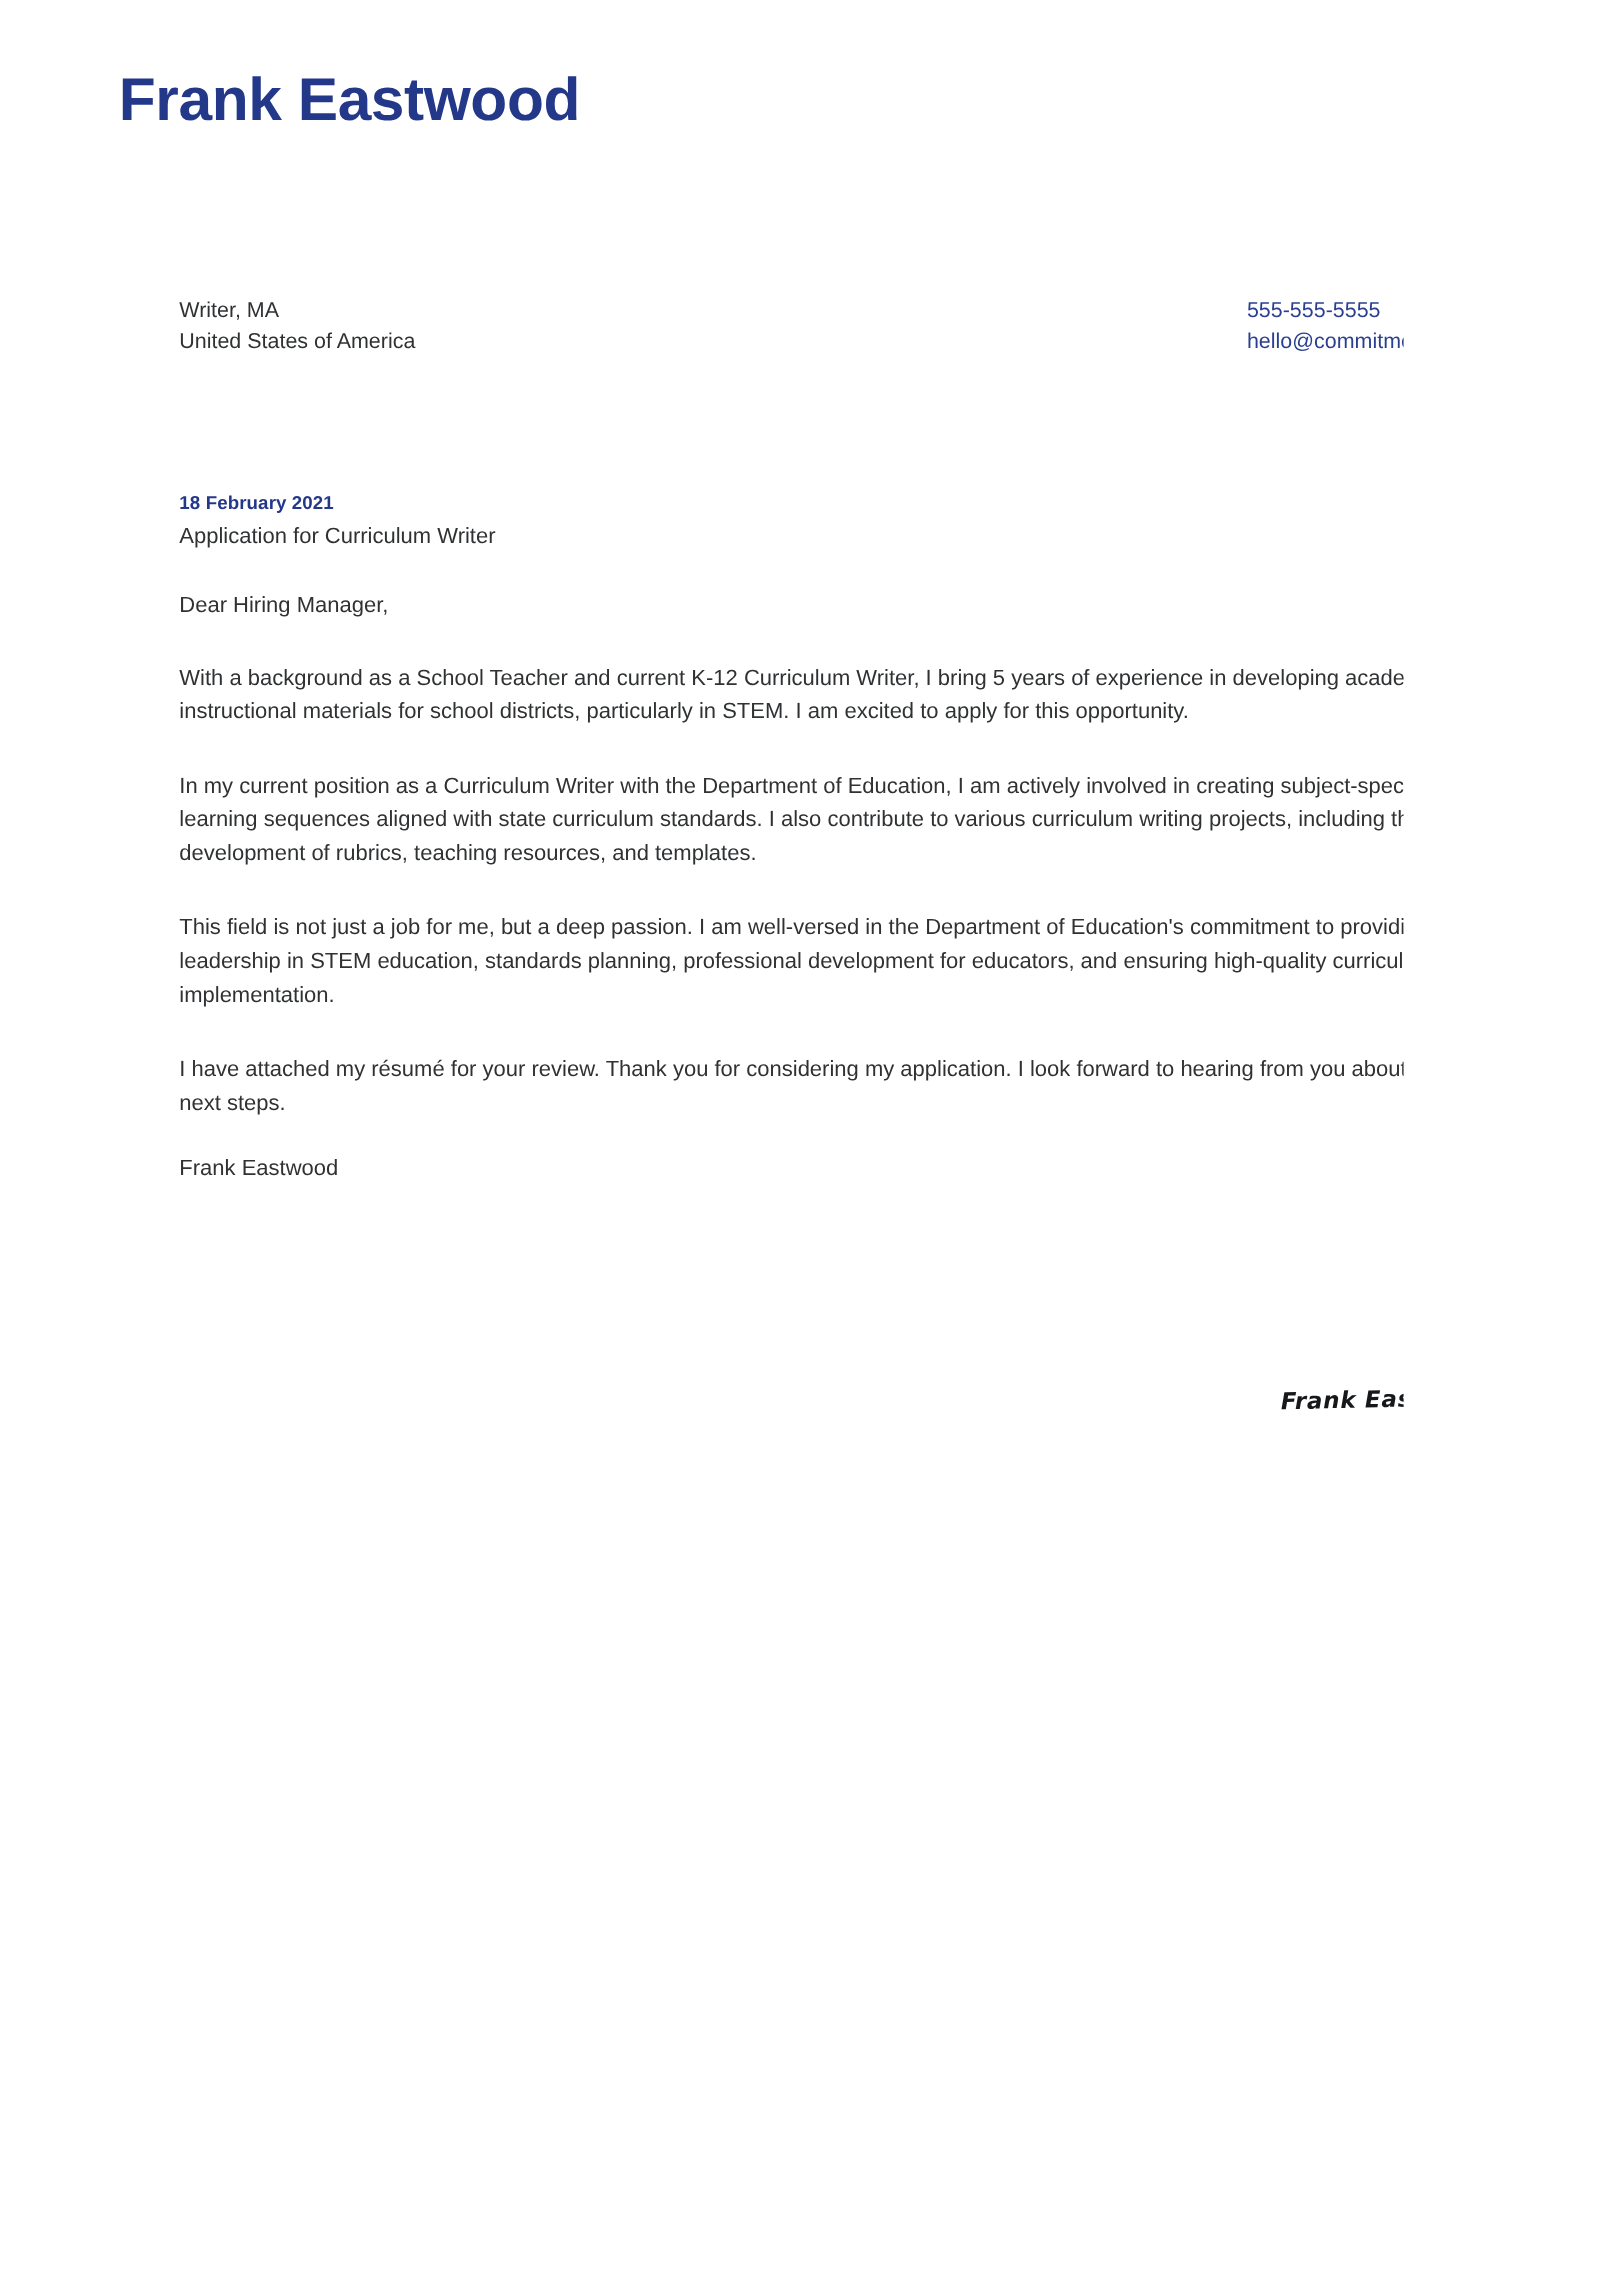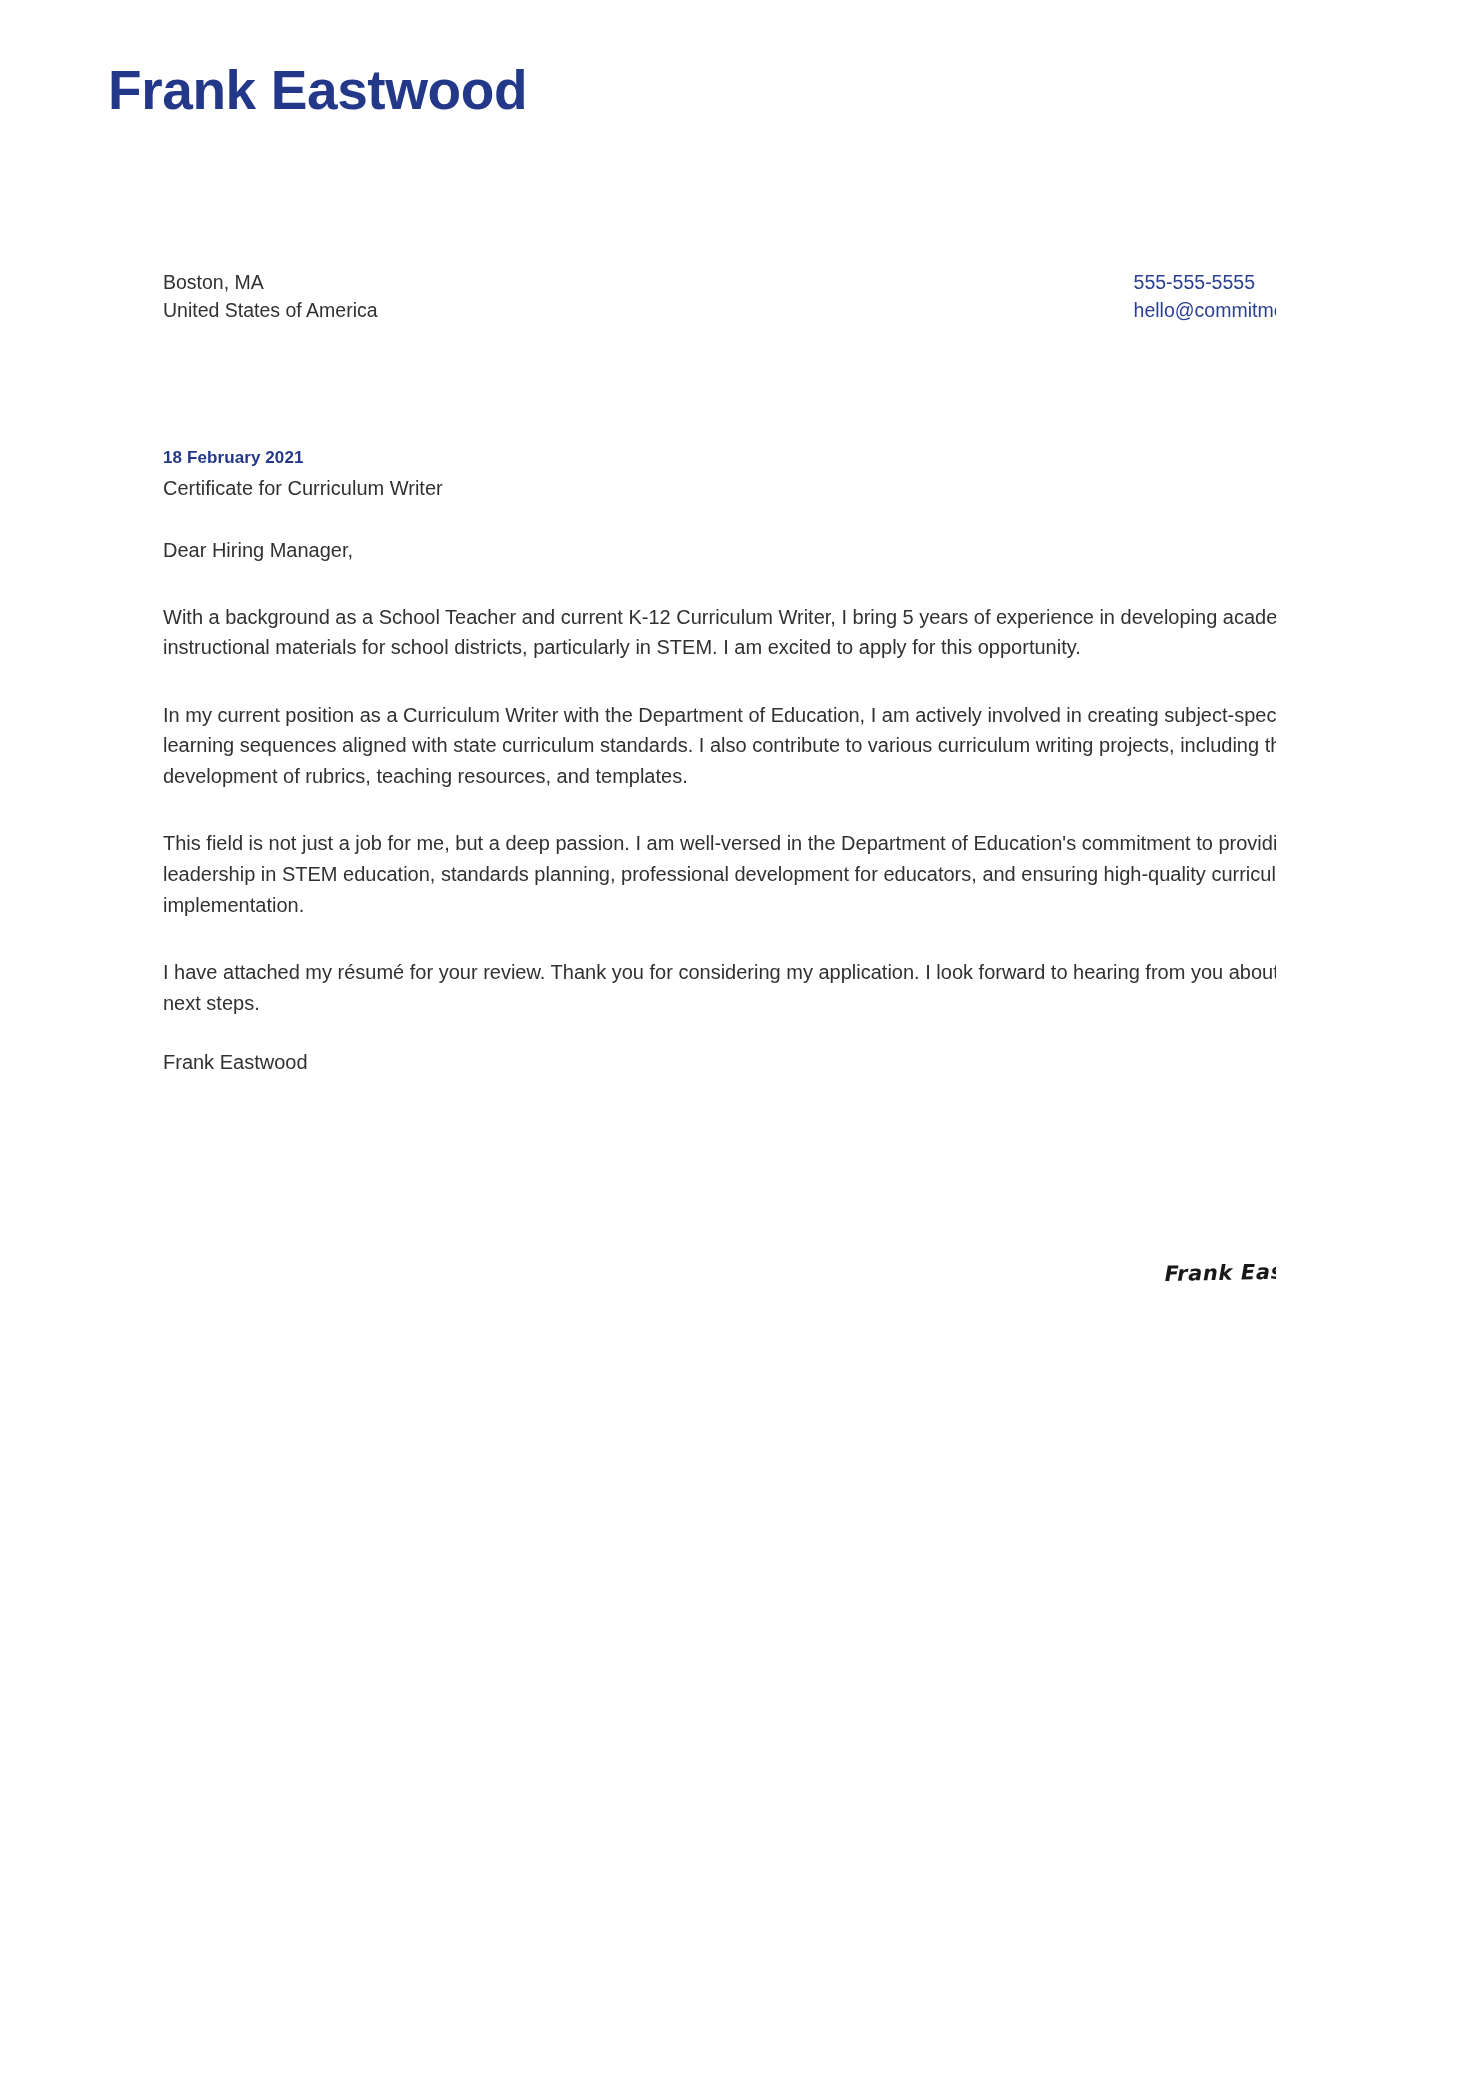--- a/index.html
+++ b/index.html
@@ -127,32 +127,32 @@
 </head>
 <body>
 
 <div class="page">
   <div class="letter">
 
     <div class="name-header">Frank Eastwood</div>
 
     <div class="contact-row">
       <div class="contact-left">
-        <div>Boston, MA</div>
+        <div>Writer, MA</div>
         <div>United States of America</div>
       </div>
       <div class="contact-right">
         <div>555-555-5555</div>
         <div>hello@commitment.com</div>
       </div>
     </div>
 
     <div class="body-block">
       <p class="date-line">18 February 2021</p>
-      <p class="subject-line">Certificate for Curriculum Writer</p>
+      <p class="subject-line">Application for Curriculum Writer</p>
 
       <p class="salutation">Dear Hiring Manager,</p>
 
       <p class="para">With a background as a School Teacher and current K-12 Curriculum Writer, I bring 5 years of experience in developing academic instructional materials for school districts, particularly in STEM. I am excited to apply for this opportunity.</p>
       <p class="para">In my current position as a Curriculum Writer with the Department of Education, I am actively involved in creating subject-specific learning sequences aligned with state curriculum standards. I also contribute to various curriculum writing projects, including the development of rubrics, teaching resources, and templates.</p>
       <p class="para">This field is not just a job for me, but a deep passion. I am well-versed in the Department of Education's commitment to providing leadership in STEM education, standards planning, professional development for educators, and ensuring high-quality curriculum implementation.</p>
       <p class="para">I have attached my résumé for your review. Thank you for considering my application. I look forward to hearing from you about the next steps.</p>
 
       <div class="closing">
         <div>Frank Eastwood</div>

